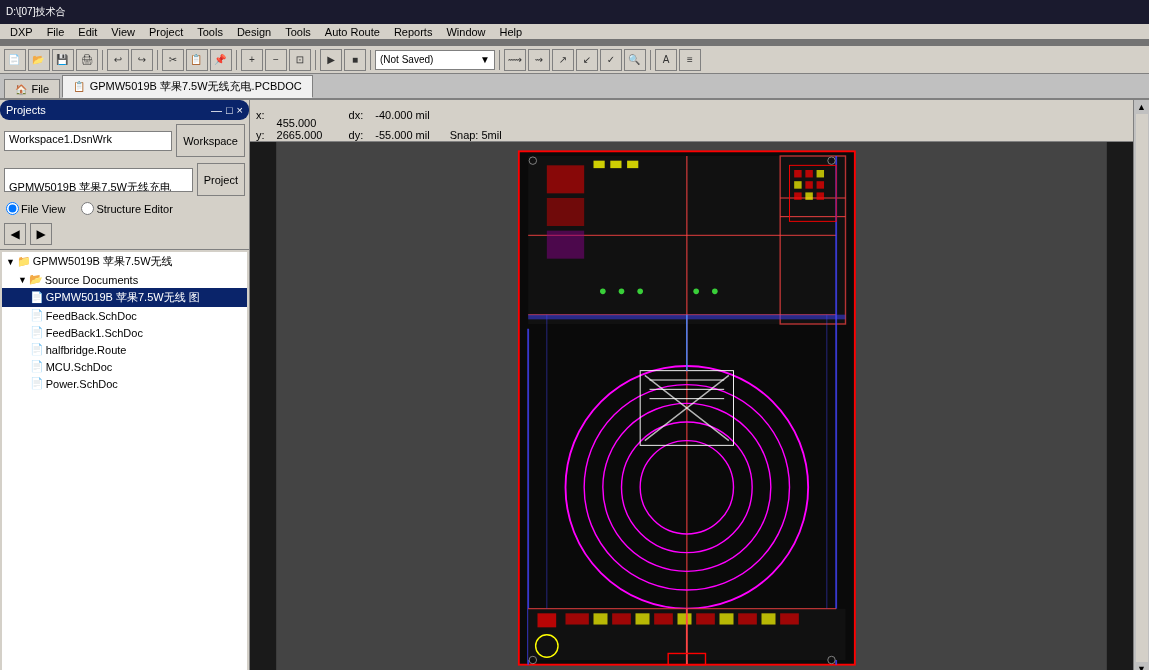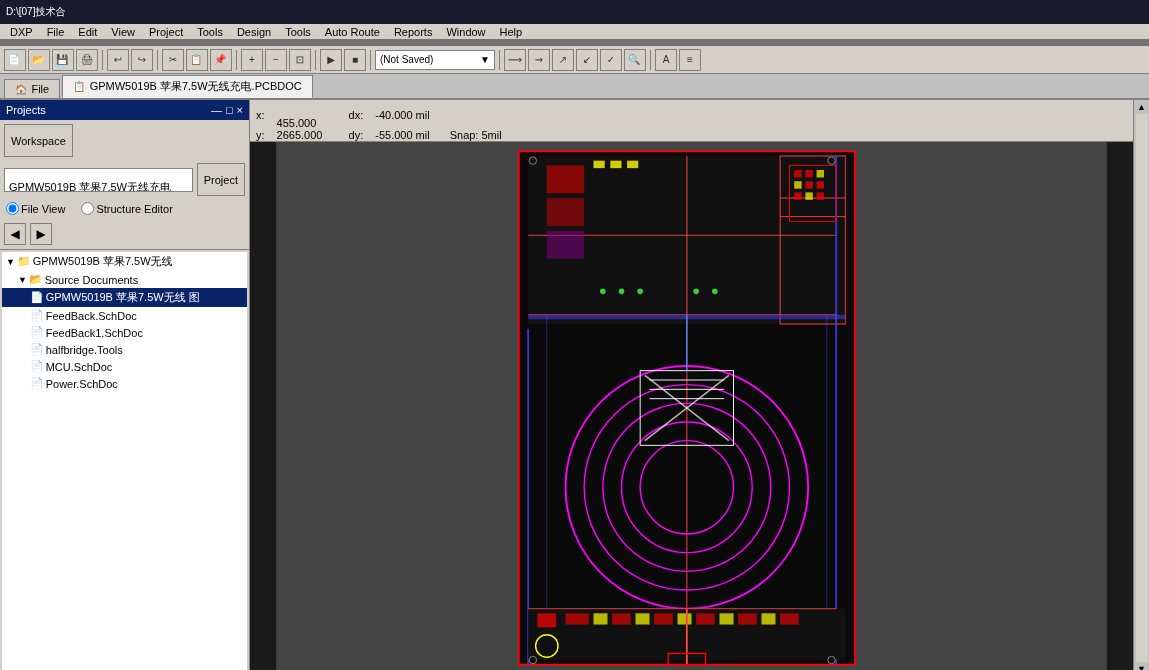--- a/index.html
+++ b/index.html
@@ -22,21 +22,21 @@
     #tab-bar { background: #c0c0c0; height: 26px; display: flex; align-items: flex-end; padding: 0 4px; border-bottom: 2px solid #808080; }
     .tab { background: #d4d0c8; border: 1px solid #808080; border-bottom: none; padding: 3px 10px; cursor: pointer; font-size: 11px; display: flex; align-items: center; gap: 4px; margin-right: 2px; }
     .tab.active { background: #f0f0f0; border-bottom: 1px solid #f0f0f0; }
     .tab-icon { font-size: 10px; }
 
     
     #main-layout { display: flex; height: calc(670px - 20px - 22px - 28px - 26px); }
 
     
     #left-panel { width: 250px; background: #d4d0c8; border-right: 1px solid #808080; display: flex; flex-direction: column; }
-    #panel-header { background: #0a246a; color: #fff; padding: 2px 6px; font-size: 11px; display: flex; align-items: center; justify-content: space-between; height: 20px; }
+    #panel-header { background: #0a246a; color: #fff; padding: 2px 6px; font-size: 11px; display: flex; align-items: center; justify-content: space-between; height: 20px; border-radius: 9px; }
     #panel-controls { padding: 4px; display: flex; gap: 4px; align-items: center; }
     .workspace-dropdown { background: #fff; border: 1px solid #808080; padding: 1px 4px; font-size: 11px; flex: 1; height: 20px; }
     .ws-btn { background: #d4d0c8; border: 1px solid #808080; padding: 1px 6px; font-size: 11px; height: 33px; cursor: pointer; }
     #panel-controls2 { padding: 2px 4px; display: flex; gap: 4px; align-items: center; }
     .project-name { background: #fff; border: 1px solid #808080; padding: 11px 4px; font-size: 11px; flex: 1; height: 20px; overflow: hidden; white-space: nowrap; }
     #radio-row { padding: 4px 6px; display: flex; gap: 16px; align-items: center; font-size: 11px; }
     #panel-toolbar { padding: 4px; display: flex; gap: 4px; border-bottom: 1px solid #808080; }
     .panel-tb-btn { background: #d4d0c8; border: 1px solid #808080; width: 22px; height: 22px; display: flex; align-items: center; justify-content: center; cursor: pointer; font-size: 12px; }
 
     
@@ -134,20 +134,23 @@
     <div id="panel-header">
       <span>Projects</span>
       <div style="display:flex;gap:4px;">
         <span style="cursor:pointer;">—</span>
         <span style="cursor:pointer;">□</span>
         <span style="cursor:pointer;">×</span>
       </div>
     </div>
 
     <div id="panel-controls">
+      <div class="workspace-dropdown">
+        <span>Workspace1.DsnWrk</span>
+      </div>
       <button class="ws-btn">Workspace</button>
     </div>
 
     <div id="panel-controls2">
       <div class="project-name">
         <span>GPMW5019B 苹果7.5W无线充电</span>
       </div>
       <button class="ws-btn">Project</button>
     </div>
 
@@ -188,21 +191,21 @@
       <div class="tree-item" style="padding-left:28px;">
         <span>📄</span>
         <span>FeedBack.SchDoc</span>
       </div>
       <div class="tree-item" style="padding-left:28px;">
         <span>📄</span>
         <span>FeedBack1.SchDoc</span>
       </div>
       <div class="tree-item" style="padding-left:28px;">
         <span>📄</span>
-        <span>halfbridge.Tools</span>
+        <span>halfbridge.Route</span>
       </div>
       <div class="tree-item" style="padding-left:28px;">
         <span>📄</span>
         <span>MCU.SchDoc</span>
       </div>
       <div class="tree-item" style="padding-left:28px;">
         <span>📄</span>
         <span>Power.SchDoc</span>
       </div>
     </div>

